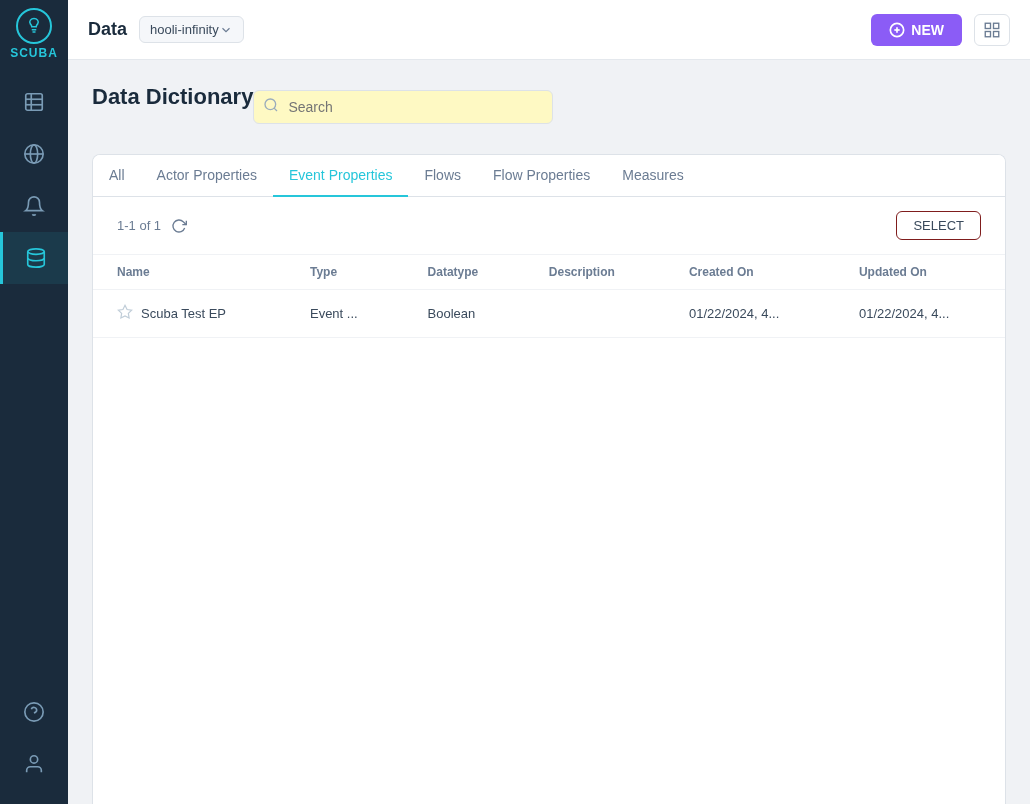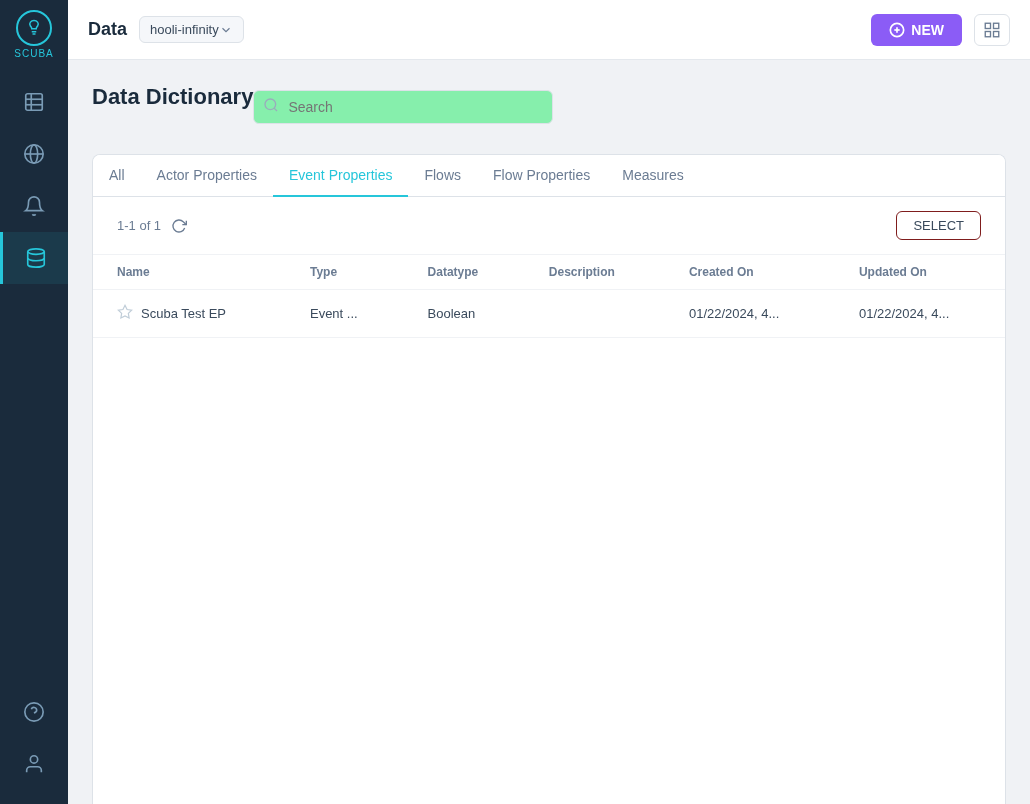--- a/index.html
+++ b/index.html
@@ -32,22 +32,22 @@
       border-radius: 50%;
       display: flex;
       align-items: center;
       justify-content: center;
       color: #26c6da;
       font-size: 14px;
       margin-bottom: 2px;
     }
     .logo-text {
       color: #26c6da;
-      font-size: 10px;
-      font-weight: 400;
+      font-size: 12px;
+      font-weight: 700;
       letter-spacing: 1px;
     }
     .sidebar-nav {
       display: flex;
       flex-direction: column;
       align-items: center;
       width: 100%;
       flex: 1;
       padding-top: 8px;
     }
@@ -161,21 +161,21 @@
       flex: 1;
       max-width: 300px;
     }
     .search-bar input {
       width: 100%;
       padding: 8px 12px 8px 34px;
       border: 1px solid #dde2e8;
       border-radius: 6px;
       font-size: 14px;
       color: #3a4a5c;
-      background: #86efac;
+      background: #fef9c3;
       outline: none;
     }
     .search-icon-wrap {
       position: absolute;
       left: 10px;
       top: 50%;
       transform: translateY(-50%);
       color: #9aacbc;
     }
 

